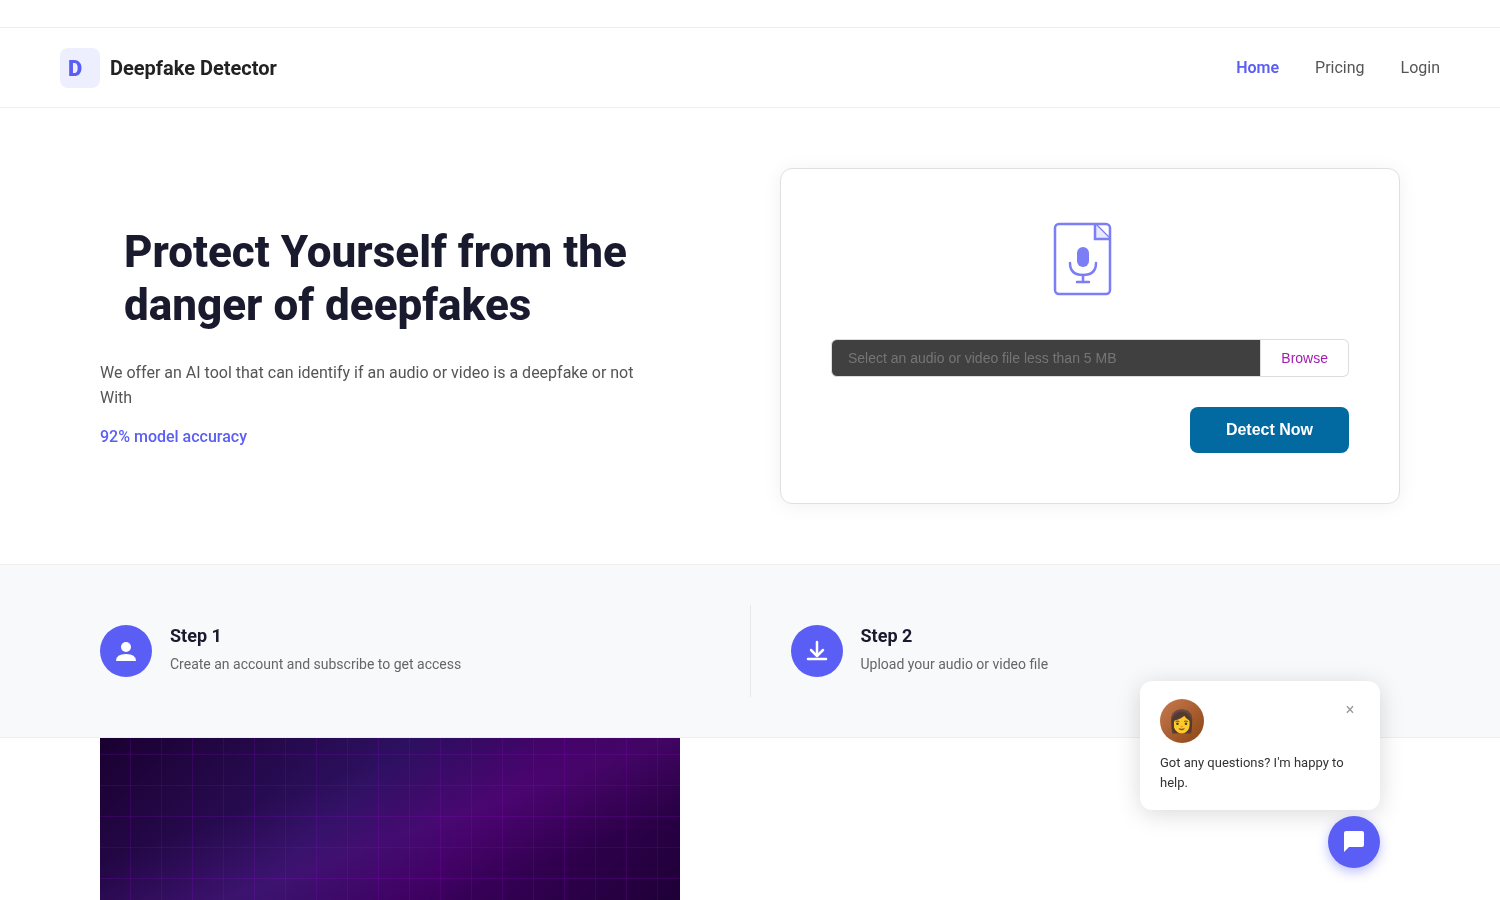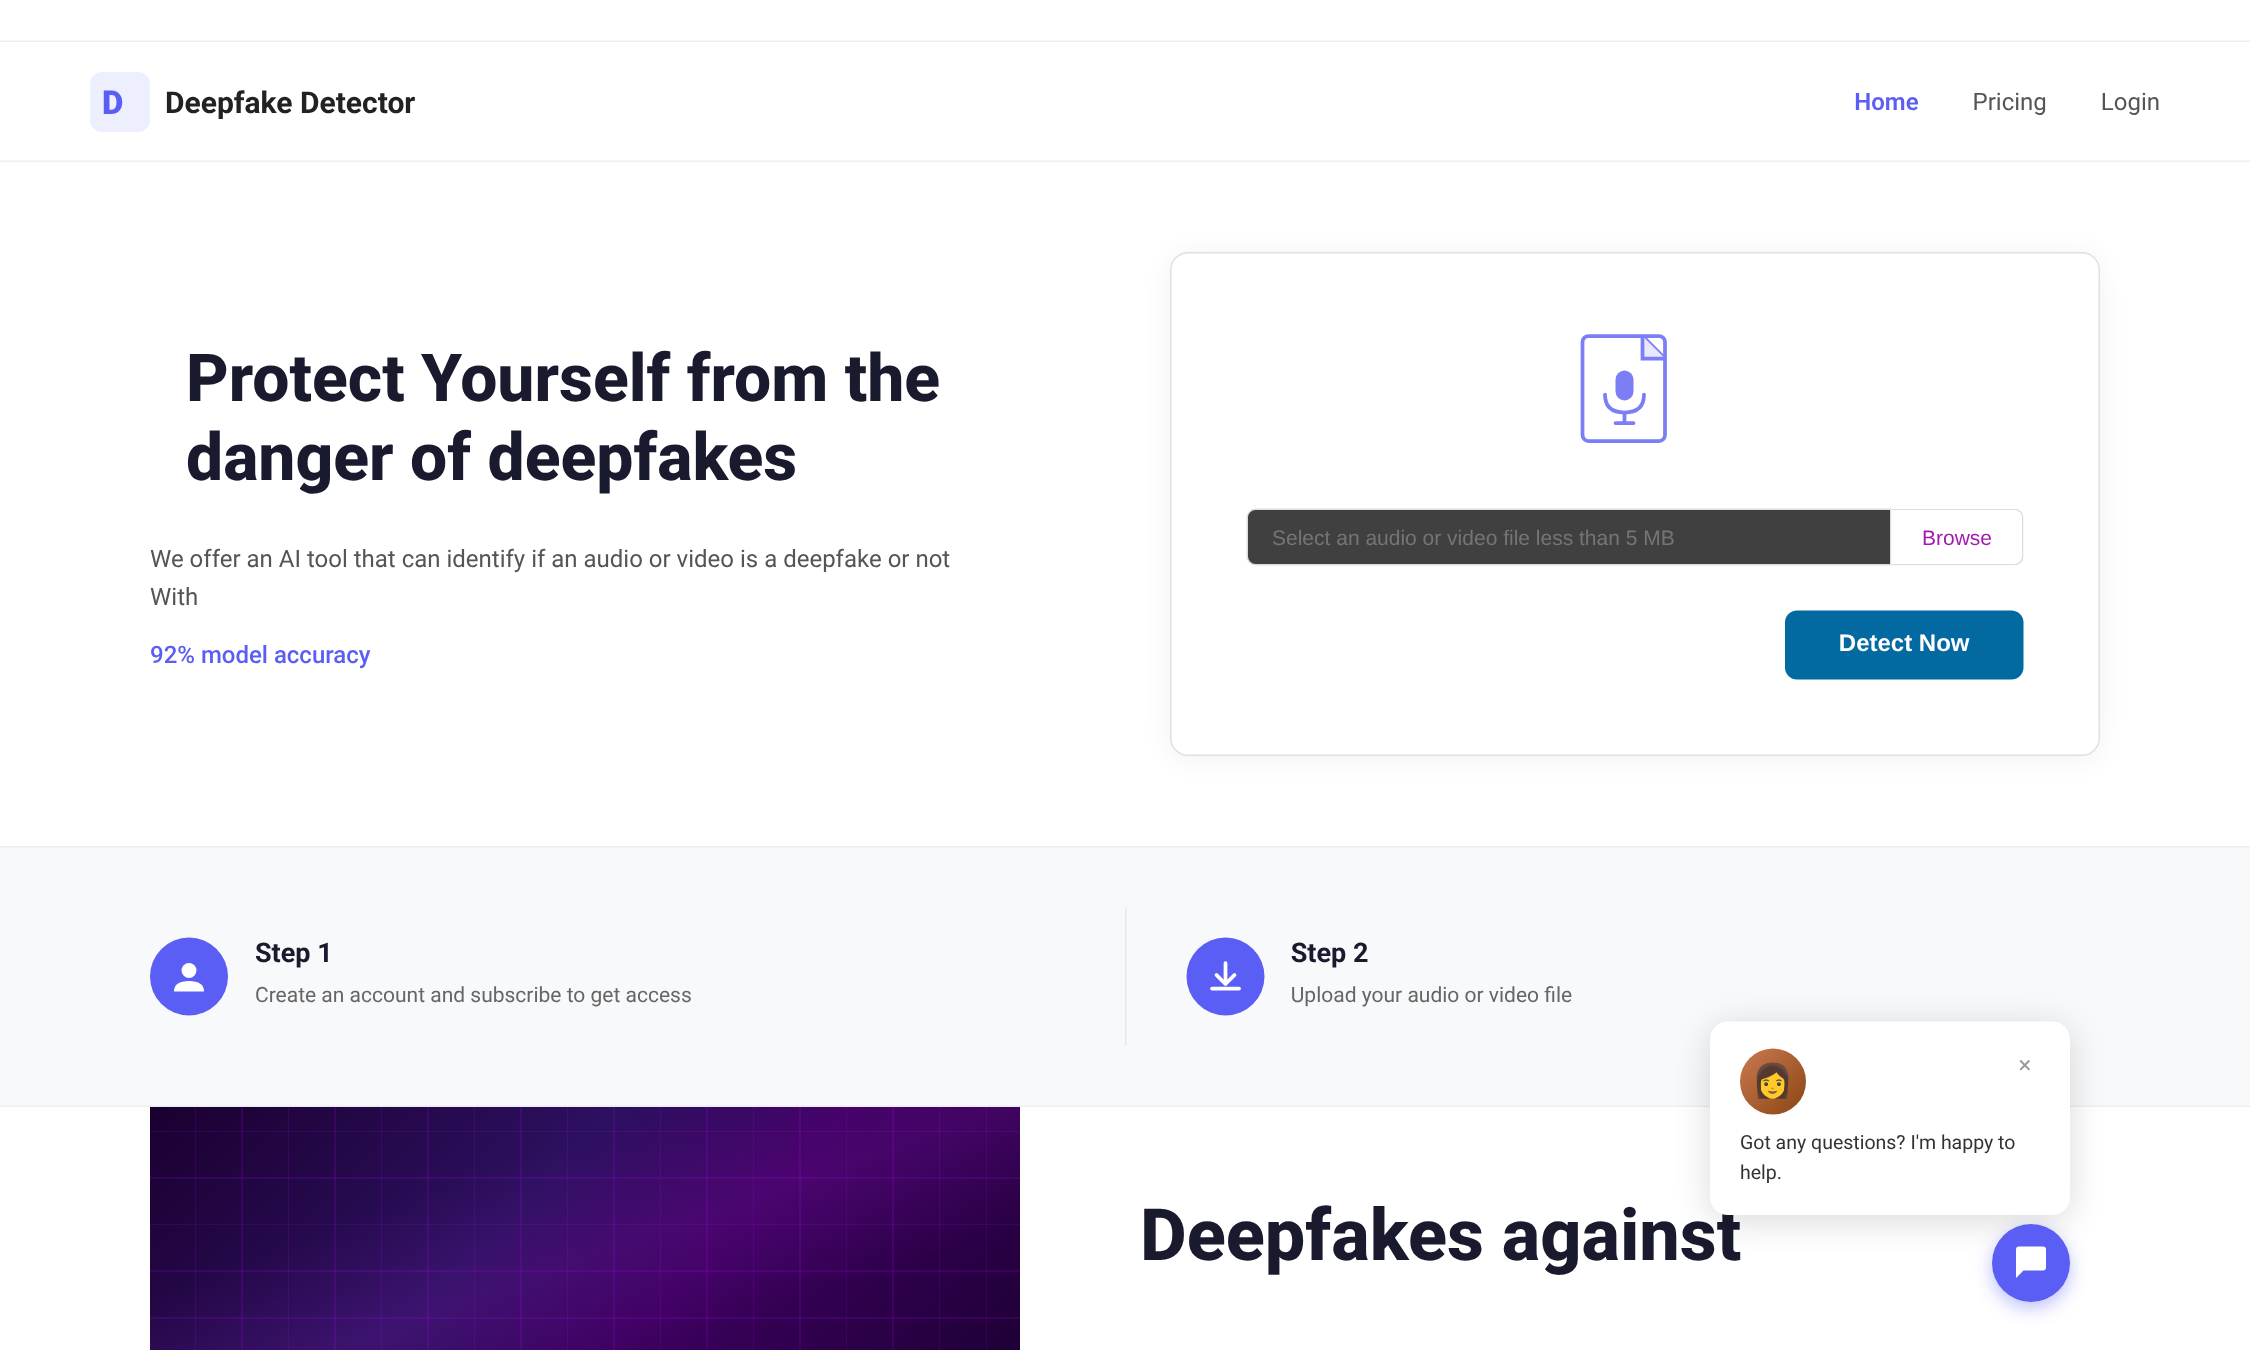--- a/index.html
+++ b/index.html
@@ -403,23 +403,20 @@
       <div class="step-title">Step 2</div>
       <div class="step-desc">Upload your audio or video file</div>
     </div>
   </div>
 
 
 </section>
 
 <section class="bottom-section">
   <div class="bottom-image"></div>
-  <div class="bottom-text">
-    <h2 class="bottom-title">Deepfakes against</h2>
-  </div>
 </section>
 
 <div class="chat-widget">
   <div class="chat-header">
     <div class="chat-avatar">👩</div>
     <div class="chat-close">×</div>
   </div>
   <div class="chat-message">Got any questions? I'm happy to help.</div>
 </div>
 

